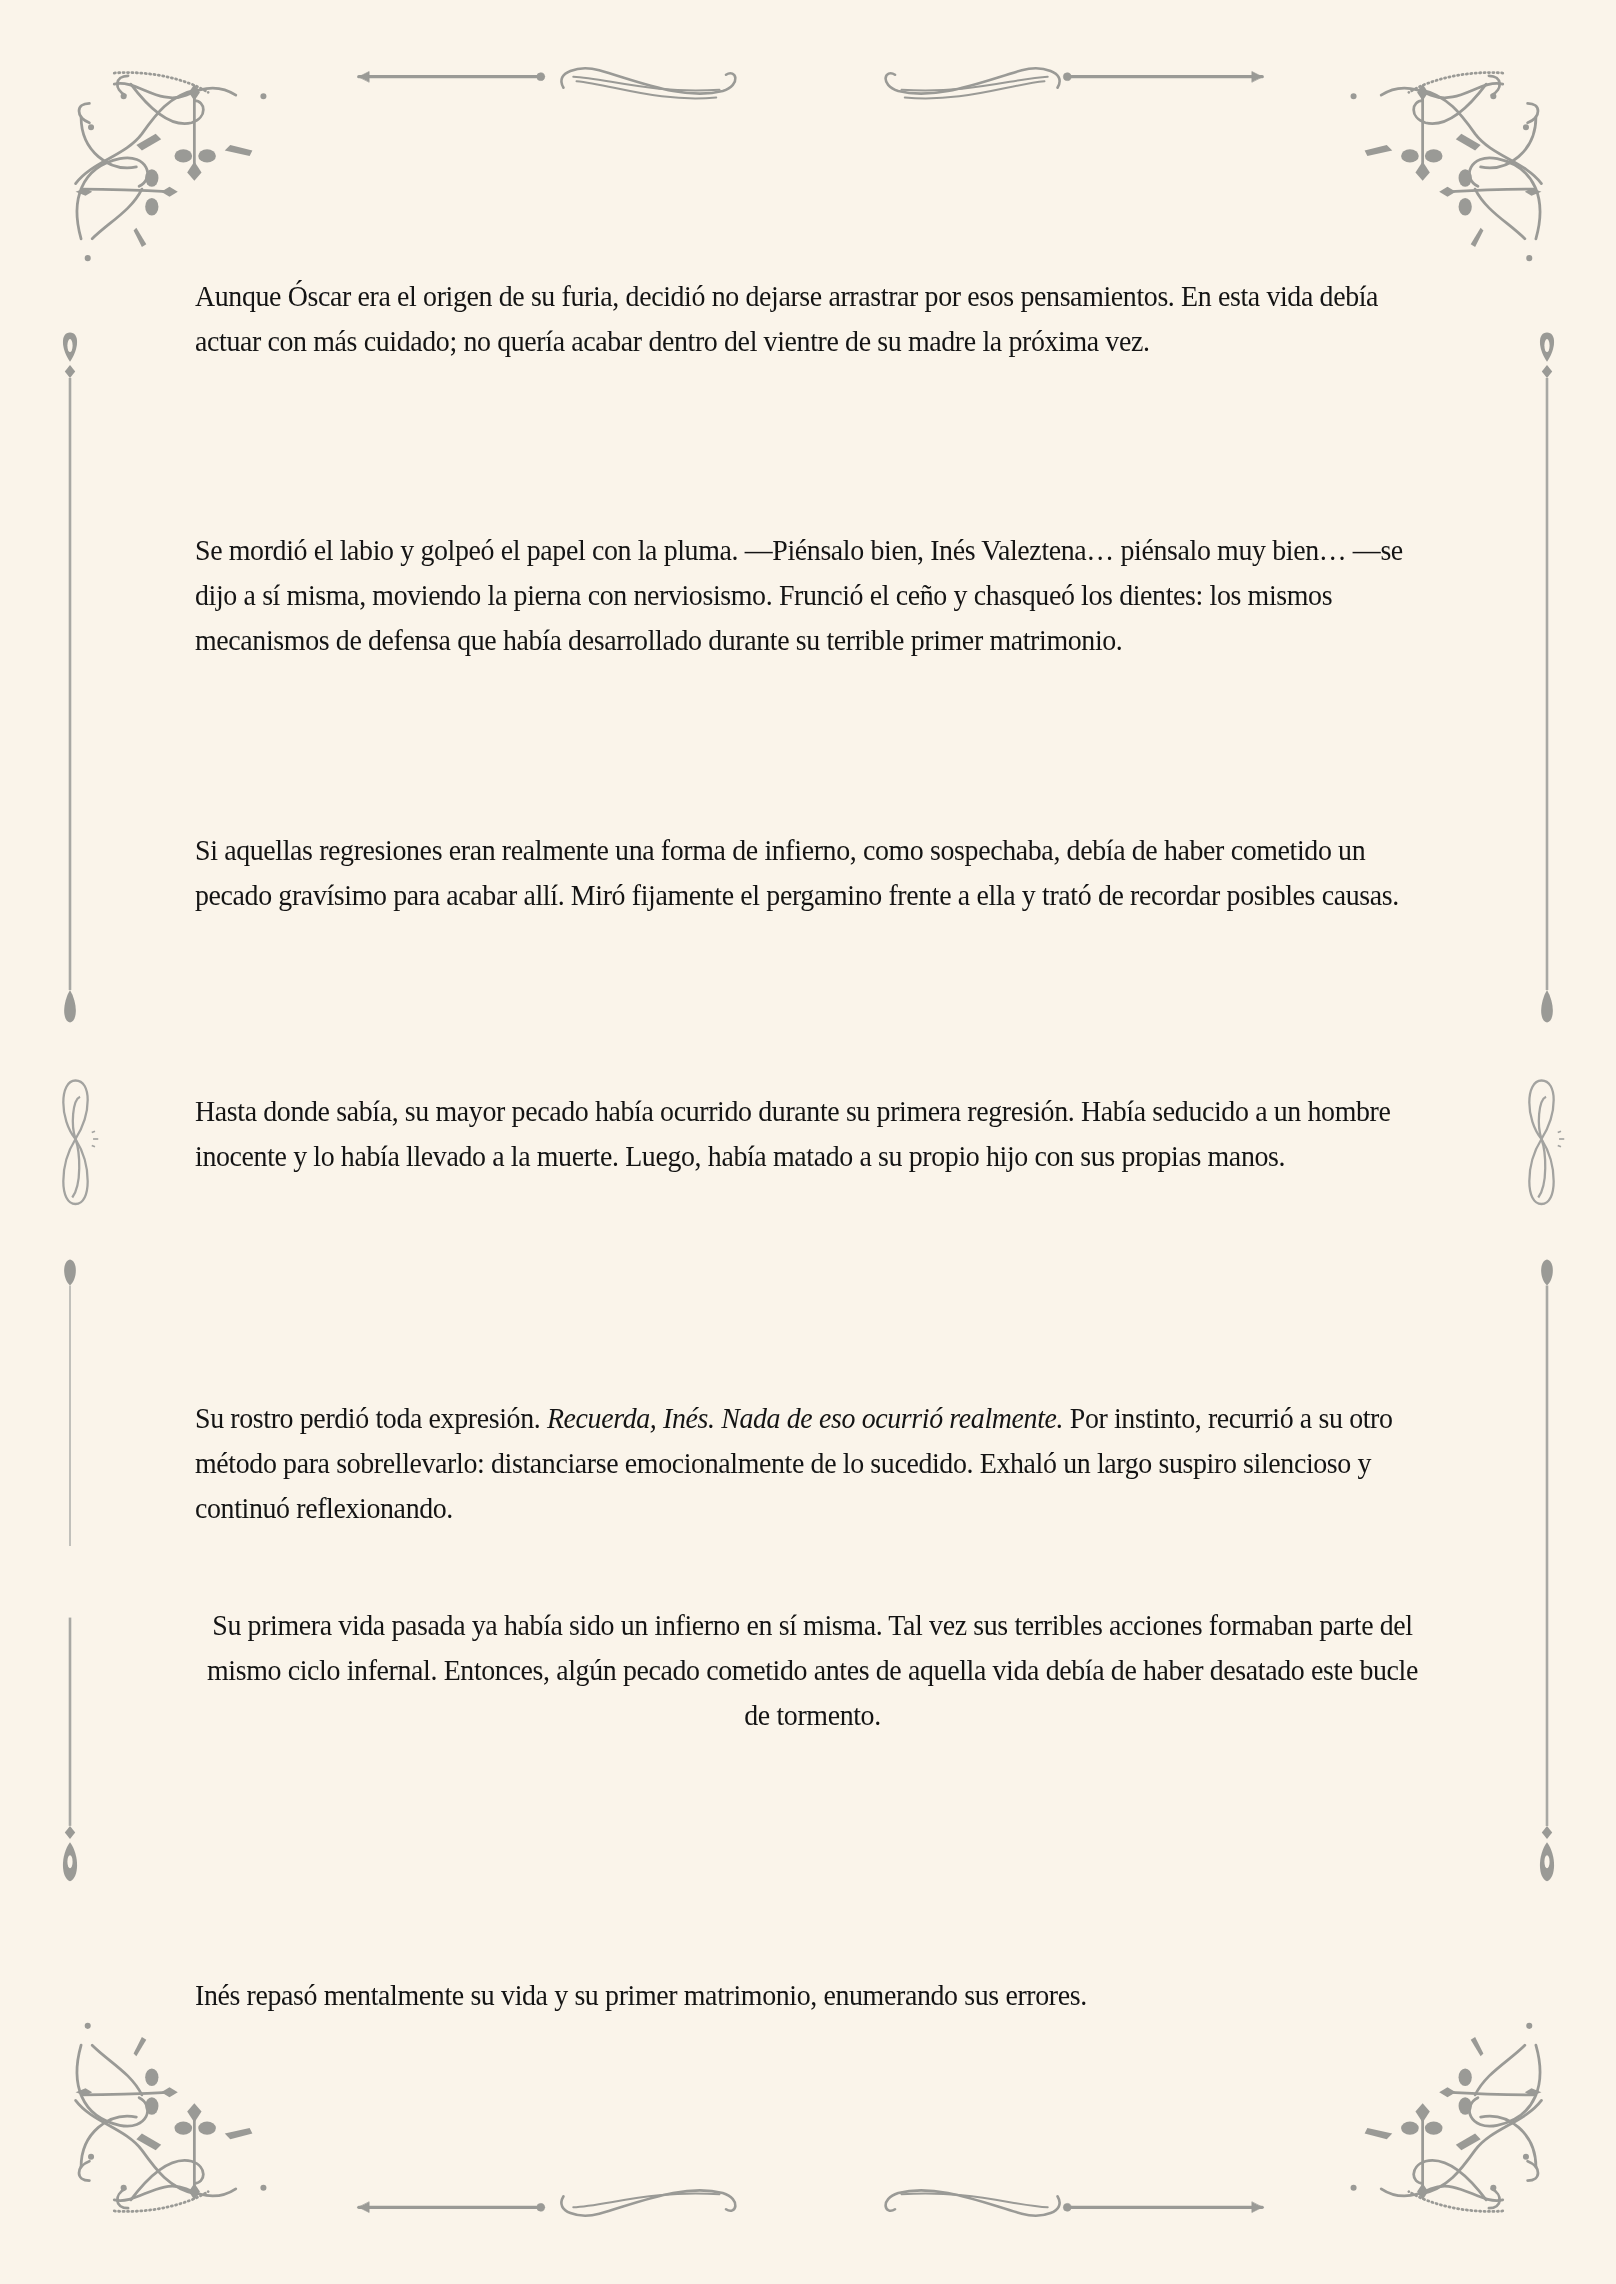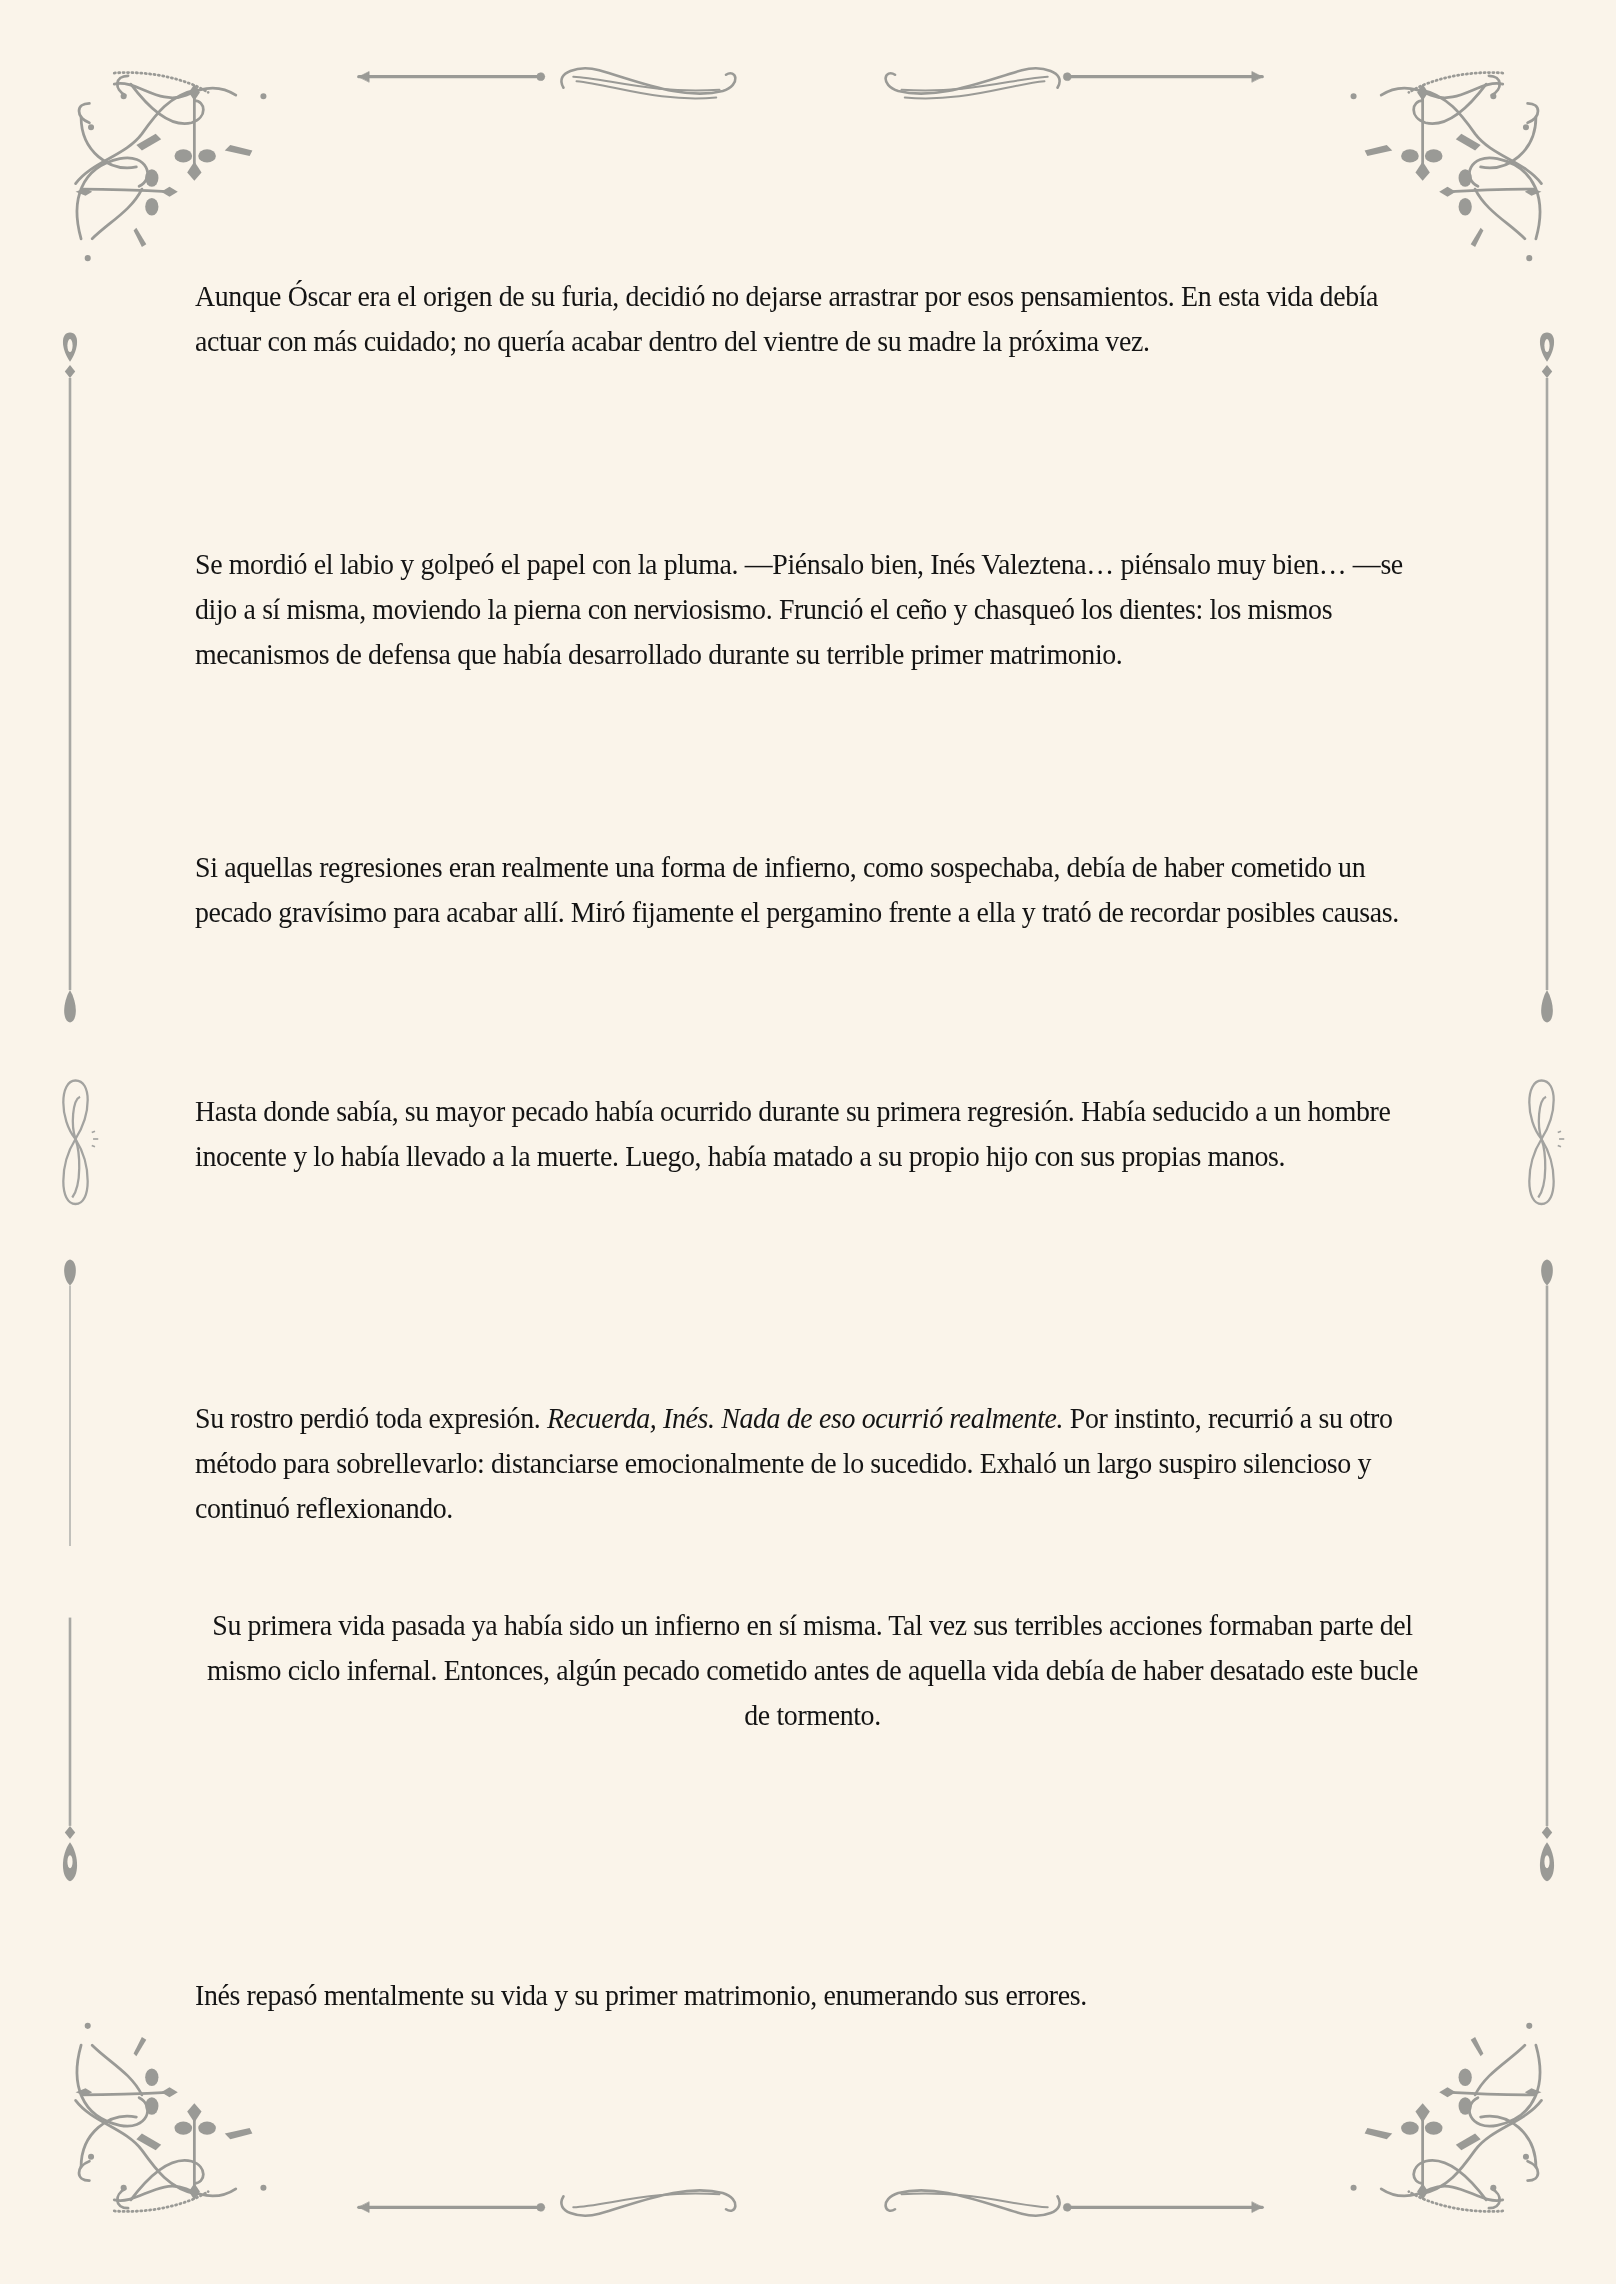--- a/index.html
+++ b/index.html
@@ -192,24 +192,24 @@
           <line x1="72" y1="120" x2="80" y2="120"></line>
           <line x1="70" y1="130" x2="75" y2="132"></line>
         </g>
     </svg>
   </div>
 
   <div id="paras">
       <div class="text-block" style="top: 273px;">
         <p class="para"><span>Aunque Óscar era el origen de su furia, decidió no dejarse arrastrar por esos pensamientos. En esta vida debía actuar con más cuidado; no quería acabar dentro del vientre de su madre la próxima vez.</span></p>
       </div>
-      <div class="text-block" style="top: 541px;">
+      <div class="text-block" style="top: 527px;">
         <p class="para"><span>Se mordió el labio y golpeó el papel con la pluma. —Piénsalo bien, Inés Valeztena… piénsalo muy bien… —se dijo a sí misma, moviendo la pierna con nerviosismo. Frunció el ceño y chasqueó los dientes: los mismos mecanismos de defensa que había desarrollado durante su terrible primer matrimonio.</span></p>
       </div>
-      <div class="text-block" style="top: 844px; font-family: Liberation Serif, serif;">
+      <div class="text-block" style="top: 827px; font-family: Liberation Serif, serif;">
         <p class="para"><span>Si aquellas regresiones eran realmente una forma de infierno, como sospechaba, debía de haber cometido un pecado gravísimo para acabar allí. Miró fijamente el pergamino frente a ella y trató de recordar posibles causas.</span></p>
       </div>
       <div class="text-block" style="top: 1088px;">
         <p class="para"><span>Hasta donde sabía, su mayor pecado había ocurrido durante su primera regresión. Había seducido a un hombre inocente y lo había llevado a la muerte. Luego, había matado a su propio hijo con sus propias manos.</span></p>
       </div>
       <div class="text-block" style="top: 1395px;">
         <p class="para"><span>Su rostro perdió toda expresión. </span><em>Recuerda, Inés. Nada de eso ocurrió realmente.</em><span> Por instinto, recurrió a su otro método para sobrellevarlo: distanciarse emocionalmente de lo sucedido. Exhaló un largo suspiro silencioso y continuó reflexionando.</span></p>
       </div>
       <div class="text-block" style="top: 1602px; text-align: center;">
         <p class="para"><span>Su primera vida pasada ya había sido un infierno en sí misma. Tal vez sus terribles acciones formaban parte del mismo ciclo infernal. Entonces, algún pecado cometido antes de aquella vida debía de haber desatado este bucle de tormento.</span></p>

